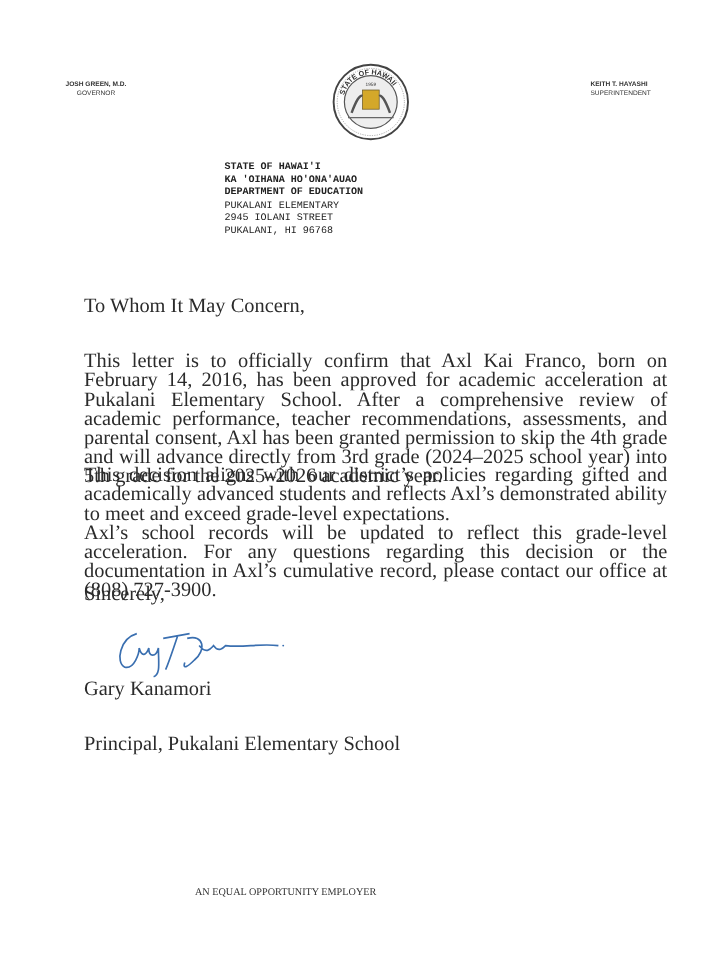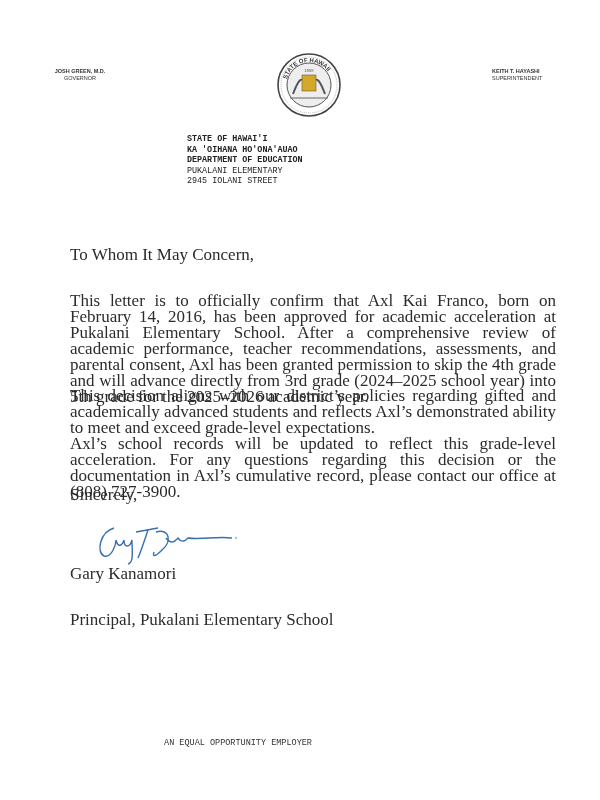--- a/index.html
+++ b/index.html
@@ -26,21 +26,21 @@
   .salut { top: 247px; }
   .p1 { top: 293px; text-align: justify; }
   .p2 { top: 388px; text-align: justify; }
   .p3 { top: 436px; text-align: justify; }
   .closing { top: 487px; }
   .sig { position: absolute; left: 92px; top: 518px; width: 160px; height: 48px; }
   .signer { top: 566px; }
   .title { top: 593px; margin-top: 19px; }
   .footer {
     position: absolute; top: 738px; left: 0; width: 476px; text-align: center;
-    font-family: Liberation Mono, monospace; font-size: 8.5px; color: #333;
+    font-family: Liberation Serif, serif; font-size: 8.5px; color: #333;
   }
   p { margin: 0; }
 </style>
 </head>
 <body>
 
 <div class="hdr-left">
   <div class="nm">JOSH GREEN, M.D.</div>
   <div>GOVERNOR</div>
 </div>
@@ -65,20 +65,21 @@
   <div class="nm">KEITH T. HAYASHI</div>
   <div>SUPERINTENDENT</div>
 </div>
 
 <div class="agency">
   <div class="b">STATE OF HAWAI'I</div>
   <div class="b">KA 'OIHANA HO'ONA'AUAO</div>
   <div class="b">DEPARTMENT OF EDUCATION</div>
   <div>PUKALANI ELEMENTARY</div>
   <div>2945 IOLANI STREET</div>
+  <div>PUKALANI, HI 96768</div>
 </div>
 
 <p class="body-text salut">To Whom It May Concern,</p>
 <p class="body-text p1">This letter is to officially confirm that Axl Kai Franco, born on February 14, 2016, has been approved for academic acceleration at Pukalani Elementary School. After a comprehensive review of academic performance, teacher recommendations, assessments, and parental consent, Axl has been granted permission to skip the 4th grade and will advance directly from 3rd grade (2024–2025 school year) into 5th grade for the 2025–2026 academic year.</p>
 <p class="body-text p2">This decision aligns with our district’s policies regarding gifted and academically advanced students and reflects Axl’s demonstrated ability to meet and exceed grade-level expectations.</p>
 <p class="body-text p3">Axl’s school records will be updated to reflect this grade-level acceleration. For any questions regarding this decision or the documentation in Axl’s cumulative record, please contact our office at (808) 727-3900.</p>
 <p class="body-text closing">Sincerely,</p>
 
 <svg class="sig" viewBox="0 0 160 48">
   <path d="M22 10 C 8 14, 4 34, 12 38 C 20 40, 24 26, 24 22 M24 22 C 26 30, 30 28, 32 22 C 32 30, 38 30, 40 22 C 40 34, 42 44, 36 46" stroke="#3a6fb0" stroke-width="1.4" fill="none"></path>

